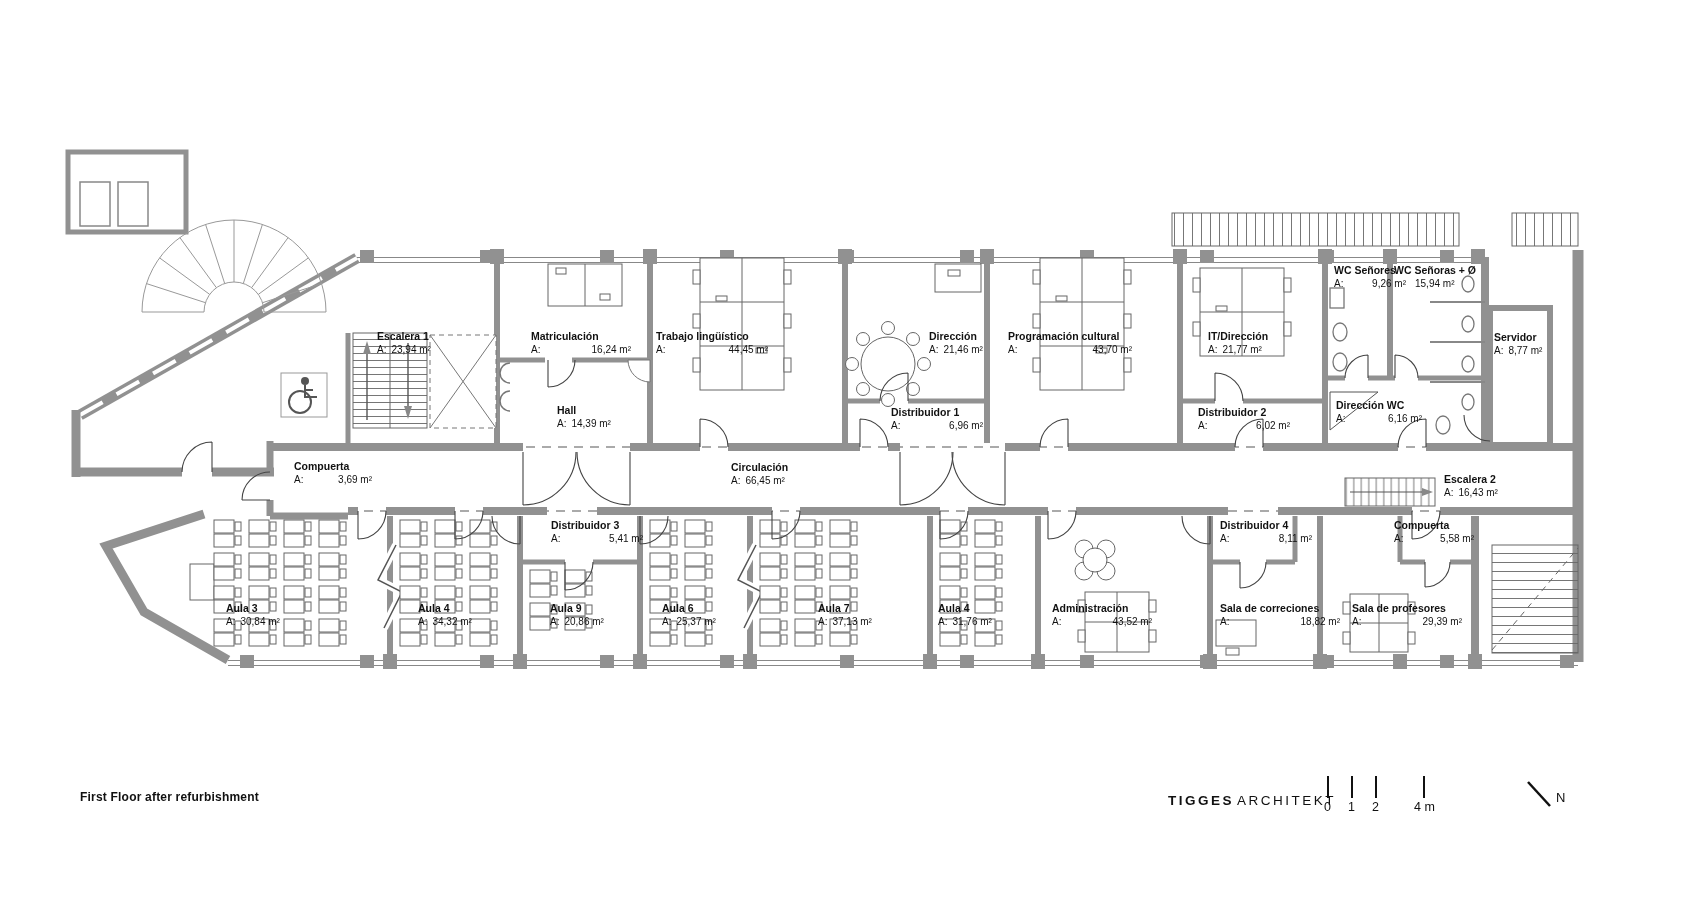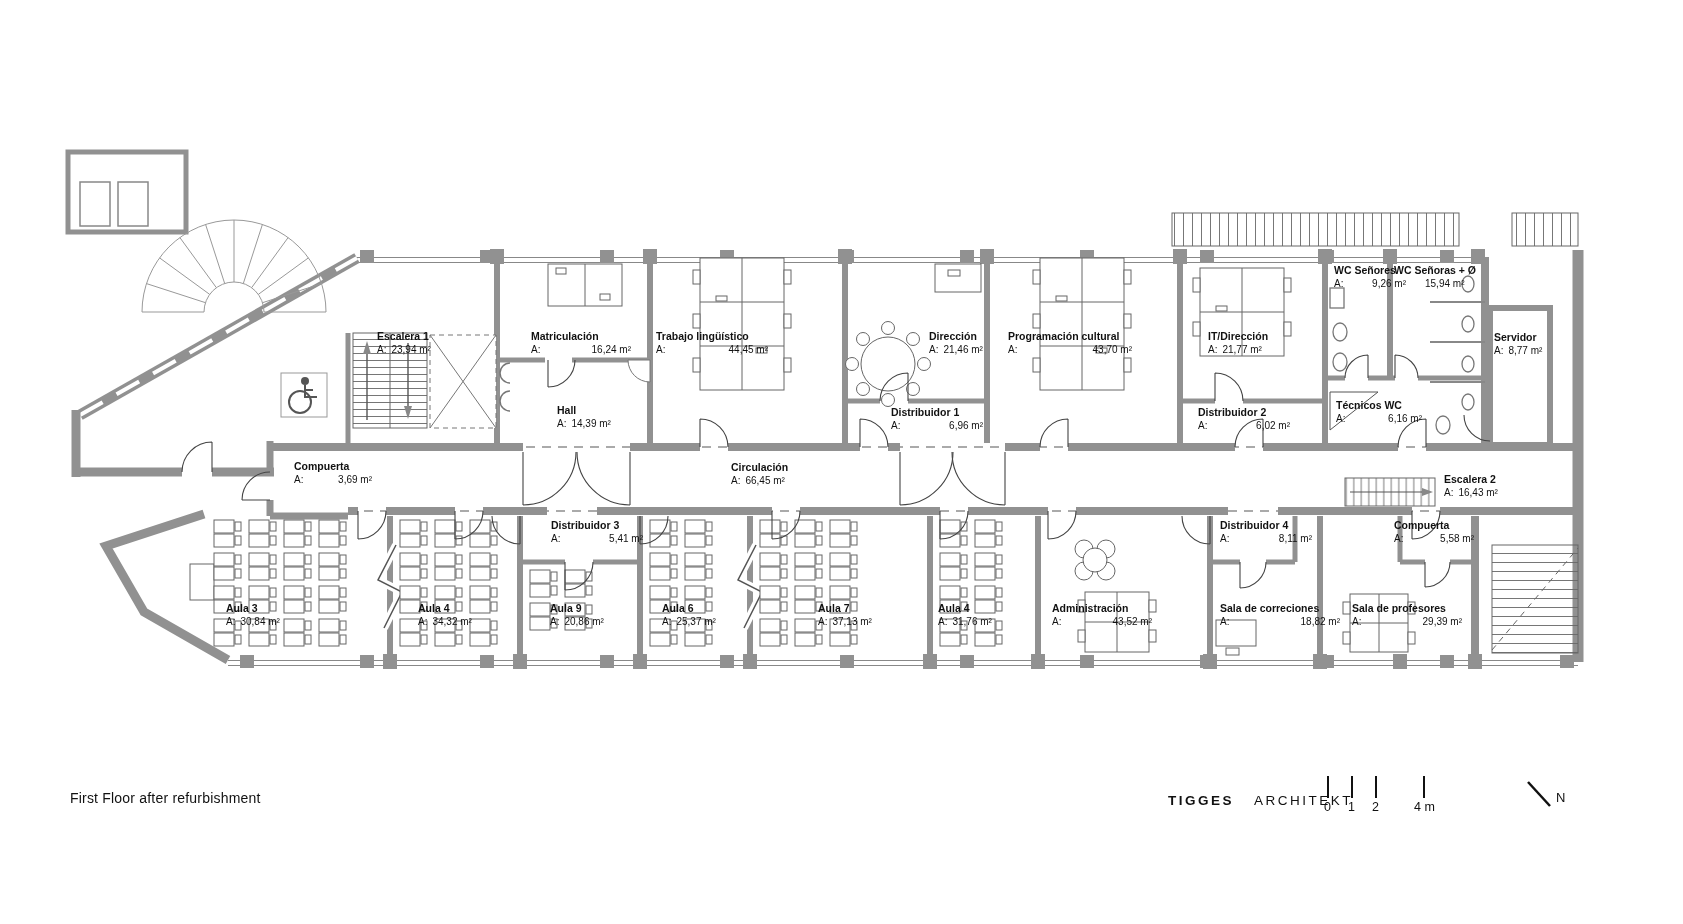--- a/index.html
+++ b/index.html
@@ -3,24 +3,24 @@
 <meta charset="utf-8">
 <style>
   html,body{margin:0;padding:0;background:#fff}
   #stage{position:relative;width:1683px;height:924px;background:#fff;overflow:hidden;
          font-family:"Liberation Sans",sans-serif;color:#111}
   #plan{position:absolute;left:0;top:0}
   .rl{position:absolute;line-height:1.12;white-space:nowrap;color:#111}
   .rn{font-weight:bold;font-size:10.5px}
   .ra{font-size:10px;display:flex;gap:5px;margin-top:1px}
   .sp .ra{justify-content:space-between;width:100%}
-  .ind .ra span:last-child{margin-left:26px}
-  .title{position:absolute;left:70px;top:790px;font-size:14px;font-weight:normal;letter-spacing:.2px}
+  .ind .ra span:last-child{margin-left:16px}
+  .title{position:absolute;left:80px;top:790px;font-size:12px;font-weight:bold;letter-spacing:.2px}
   .brand{position:absolute;left:1168px;top:793px;font-size:13.5px;letter-spacing:2.5px}
-  .brand b{font-weight:bold;margin-right:20px;letter-spacing:2.5px}
+  .brand b{font-weight:bold;margin-right:3px;letter-spacing:2.5px}
   .tickl{position:absolute;top:800px;font-size:12.5px}
   .north{position:absolute;left:1556px;top:790px;font-size:13px}
 </style>
 </head>
 <body>
 
 <div id="stage">
 
 <svg id="plan" width="1683" height="924" viewBox="0 0 1683 924">
   <defs>
@@ -452,21 +452,21 @@
       </div>
     </div>
 <div class="rl sp" style="left:1198px;top:407px;width:92px">
       <div class="rn">Distribuidor 2</div>
       <div class="ra">
         <span>A:</span>
         <span>6,02 m²</span>
       </div>
     </div>
 <div class="rl sp" style="left:1336px;top:400px;width:86px">
-      <div class="rn">Técnicos WC</div>
+      <div class="rn">Dirección WC</div>
       <div class="ra">
         <span>A:</span>
         <span>6,16 m²</span>
       </div>
     </div>
 <div class="rl sp" style="left:294px;top:461px;width:78px">
       <div class="rn">Compuerta</div>
       <div class="ra">
         <span>A:</span>
         <span>3,69 m²</span>

